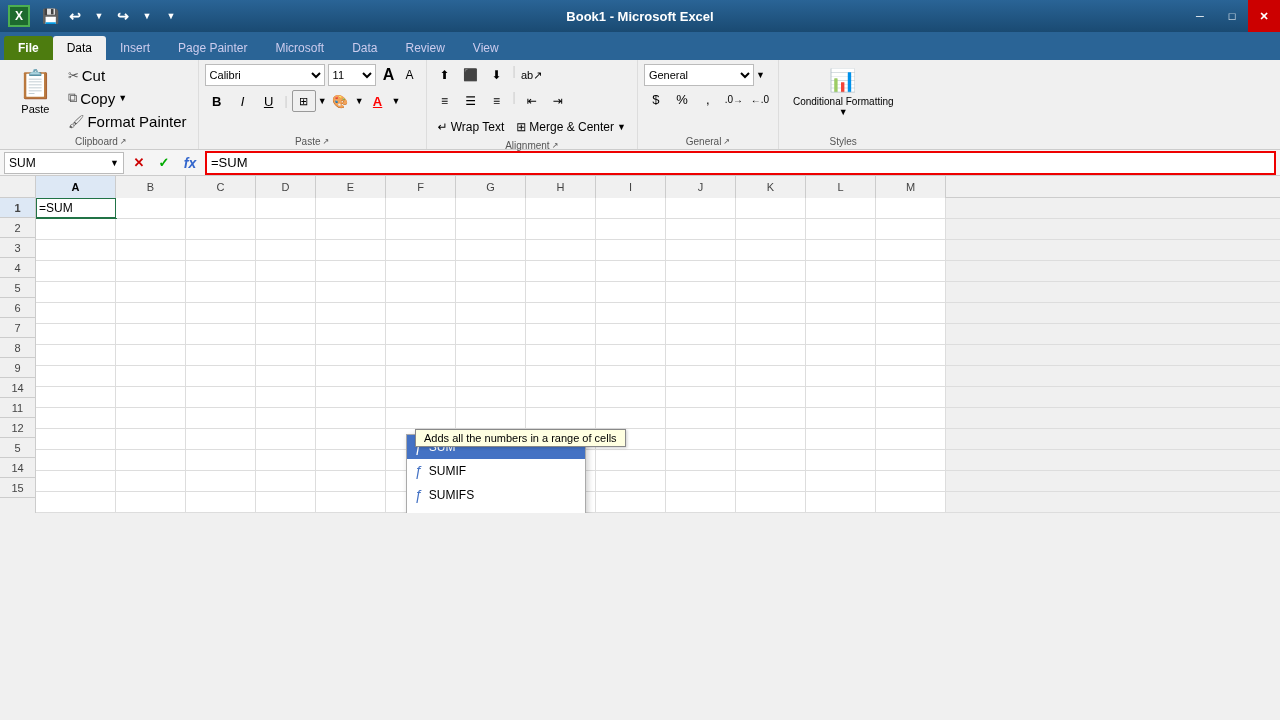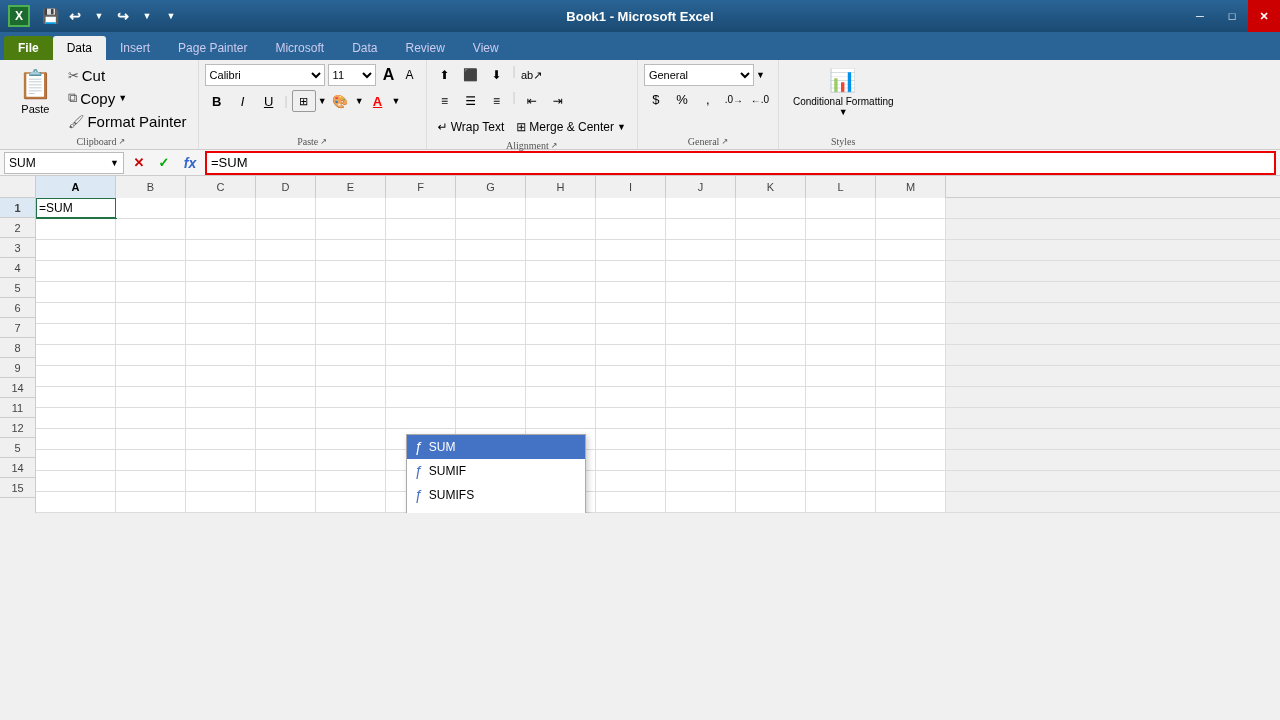--- a/index.html
+++ b/index.html
@@ -120,21 +120,20 @@
       font-size: 10px;
       color: #555;
       text-align: center;
       padding: 2px 0;
       width: 100%;
       margin-top: auto;
       display: flex;
       align-items: center;
       justify-content: center;
       gap: 2px;
-      font-family: Liberation Serif, serif;
     }
     .ribbon-group-label .expand-icon {
       font-size: 8px;
       cursor: pointer;
     }
 
     .big-btn {
       display: flex;
       flex-direction: column;
       align-items: center;
@@ -893,20 +892,23 @@
           <div class="cell" style="width:70px;height:20px;"></div>
           <div class="cell" style="width:70px;height:20px;"></div>
           <div class="cell" style="width:70px;height:20px;"></div>
           <div class="cell" style="width:70px;height:20px;"></div>
           <div class="cell" style="width:70px;height:20px;"></div>
           <div class="cell" style="width:70px;height:20px;"></div>
       </div>
     </div>
   </div>
 
+  <div id="tooltip">
+    <span>Adds all the numbers in a range of cells</span>
+  </div>
 
   <div id="autocomplete">
     <div class="ac-item selected">
       <span class="func-icon">ƒ</span>
       <span>SUM</span>
     </div>
     <div class="ac-item">
       <span class="func-icon">ƒ</span>
       <span>SUMIF</span>
     </div>

